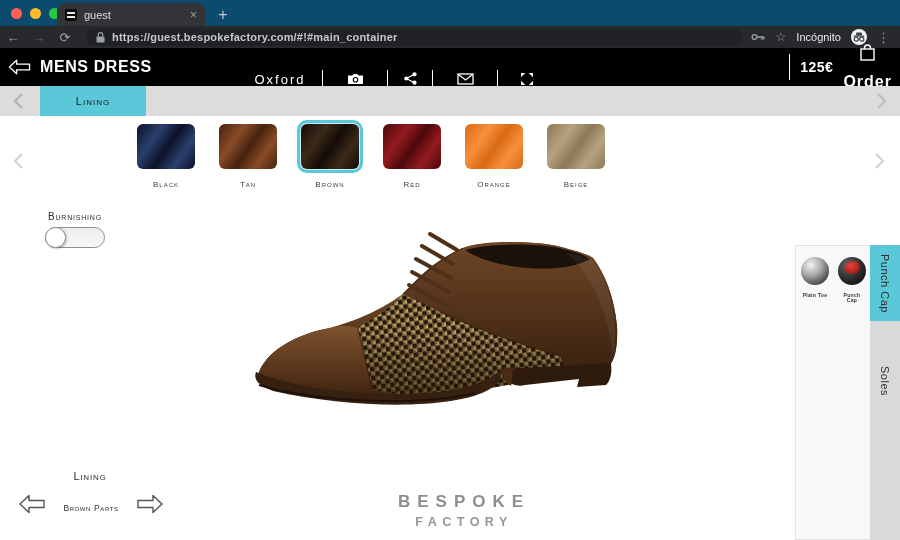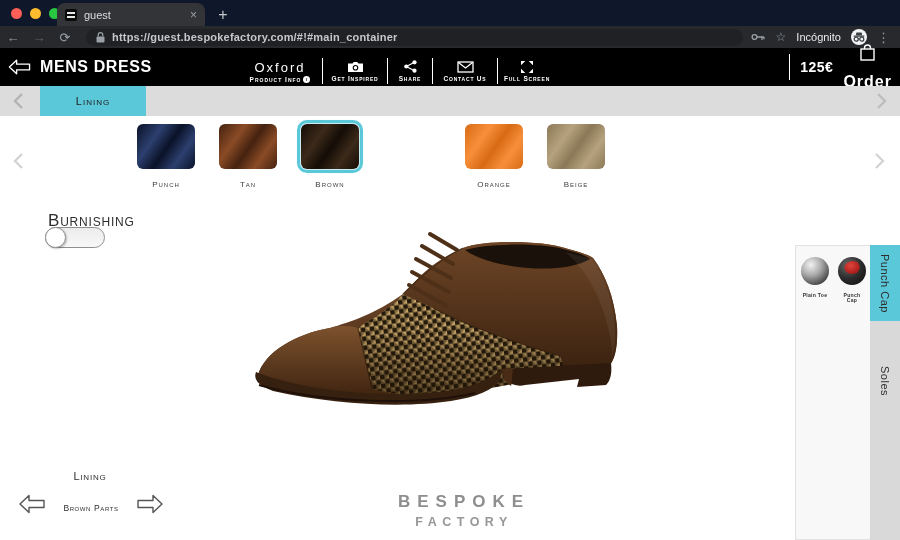--- a/index.html
+++ b/index.html
@@ -1,20 +1,20 @@
 <!DOCTYPE html>
 <html><head>
 <meta charset="utf-8">
 <style>
   * { margin:0; padding:0; box-sizing:border-box; }
   html,body { width:900px; height:540px; overflow:hidden; }
   body { font-family:"Liberation Sans", sans-serif; background:#fff; position:relative; }
 
   
-  .tabbar { position:absolute; left:0; top:0; width:900px; height:26px; background:#0f172a; }
+  .tabbar { position:absolute; left:0; top:0; width:900px; height:26px; background:#0c4a6e; }
   .lights { position:absolute; left:11px; top:8px; display:flex; gap:8px; }
   .light { width:11px; height:11px; border-radius:50%; }
   .light.r { background:#ff5f57; } .light.y { background:#febc2e; } .light.g { background:#28c840; }
   .btab { position:absolute; left:57px; top:3px; width:148px; height:23px; background:#323438;
           border-radius:8px 8px 0 0; display:flex; align-items:center; padding:0 8px; gap:7px; }
   .favicon { width:12px; height:12px; background:#0a0a0a; border-radius:2px; position:relative; flex:0 0 auto;}
   .favicon:before { content:""; position:absolute; left:2px; right:2px; top:3px; height:2px; background:#e8e8e8; box-shadow:0 4px 0 #e8e8e8; }
   .btab-title { color:#dadce0; font-size:11px; flex:1; }
   .tab-close { color:#9aa0a6; font-size:12px; line-height:1; }
   .newtab { position:absolute; left:212px; top:4px; color:#c3c7cb; font-size:16px; width:22px; height:22px; text-align:center; line-height:22px; }
@@ -27,21 +27,21 @@
   .inc-label { color:#e8eaed; font-size:11px; }
   .inc-badge { width:16px; height:16px; border-radius:50%; background:#f1f3f4; position:relative; }
   .inc-badge svg { position:absolute; left:2px; top:3px; }
   .star { color:#9aa0a6; font-size:12px; }
   .kebab { color:#9aa0a6; font-size:13px; letter-spacing:0; }
 
   
   .appbar { position:absolute; left:0; top:48px; width:900px; height:38px; background:#000; color:#fff; }
   .appbar .left { position:absolute; left:8px; top:0; height:38px; display:flex; align-items:center; gap:9px; }
   .cat-title { font-size:16px; font-weight:bold; letter-spacing:.6px; }
-  .appbar .center { position:absolute; left:238px; top:4px; height:38px; display:flex; align-items:stretch; }
+  .appbar .center { position:absolute; left:238px; top:16px; height:38px; display:flex; align-items:stretch; }
   .hdr-div { width:1px; background:#fff; margin:6px 0; }
   .prod { width:84px; display:flex; flex-direction:column; align-items:center; justify-content:center; gap:1px; }
   .prod-name { font-size:13px; letter-spacing:2px; }
   .prod-info { font-size:6.5px; font-variant:small-caps; letter-spacing:1px; display:flex; align-items:center; gap:2px; font-weight:bold; }
   .info-i { width:7px; height:7px; border-radius:50%; background:#fff; color:#000; font-size:5px; line-height:7px; text-align:center; font-style:italic; font-weight:bold; }
   .act { display:flex; flex-direction:column; align-items:center; justify-content:center; gap:2px; }
   .act .lbl { font-size:6.5px; font-variant:small-caps; letter-spacing:.8px; font-weight:bold; }
   .act.gi { width:64px; } .act.sh { width:44px; } .act.cu { width:64px; } .act.fs { width:58px; }
   .appbar .right { position:absolute; right:8px; top:0; height:38px; display:flex; align-items:center; gap:10px; }
   .price { font-size:14px; font-weight:bold; letter-spacing:.5px; }
@@ -57,21 +57,21 @@
   
   .swatch-row { position:absolute; left:0; top:120px; width:900px; height:78px; }
   .sw-chev { position:absolute; top:32px; }
   .swatch { position:absolute; top:4px; width:58px; text-align:center; }
   .chip { width:58px; height:45px; border-radius:6px;
           background:linear-gradient(125deg, var(--c2) 0%, var(--c1) 30%, var(--c2) 52%, var(--c1) 74%, var(--c2) 100%); }
   .swatch.selected .chip { outline:3px solid #5ac8d8; outline-offset:1px; box-shadow:0 0 5px rgba(90,200,216,.8); }
   .sw-label { margin-top:11px; font-size:8px; font-variant:small-caps; letter-spacing:1px; color:#3c3c3c; }
 
   
-  .burnish-label { position:absolute; left:48px; top:211px; font-variant:small-caps; font-size:17px; letter-spacing:.8px; color:#2e2e2e; }
+  .burnish-label { position:absolute; left:48px; top:211px; font-variant:small-caps; font-size:10px; letter-spacing:.8px; color:#2e2e2e; }
   .toggle { position:absolute; left:45px; top:227px; width:60px; height:21px; border:1.5px solid #8f8f8f; border-radius:11px;
             background:linear-gradient(#ececec,#f8f8f8); }
   .knob { position:absolute; left:-1px; top:-1.5px; width:21px; height:21px; border-radius:50%; background:#fff;
           border:1.5px solid #8f8f8f; box-shadow:1px 1px 2px rgba(0,0,0,.25); }
 
   
   .stage { position:absolute; left:225px; top:222px; width:430px; height:225px; }
 
   
   .side-panel { position:absolute; left:795px; top:245px; width:75px; height:295px; background:#f8f8f8;
@@ -217,29 +217,33 @@
     <path d="M2 2 L9 9 L2 16" fill="none" stroke="#bdbdbd" stroke-width="2.4"></path>
   </svg>
 </div>
 
 <div class="swatch-row">
   <svg class="sw-chev" style="left:12px" width="12" height="18" viewBox="0 0 12 18">
     <path d="M10 2 L3 9 L10 16" fill="none" stroke="#d2d2d2" stroke-width="2.2"></path>
   </svg>
   <div class="swatch" style="left: 137px; --c1: #2c3f6e; --c2: #0a1228;">
     <div class="chip"></div>
-    <div class="sw-label">Punch</div>
+    <div class="sw-label">Black</div>
   </div>
   <div class="swatch" style="left: 219px; --c1: #8a4b26; --c2: #45220f;">
     <div class="chip"></div>
     <div class="sw-label">Tan</div>
   </div>
   <div class="swatch selected" style="left: 301px; --c1: #3c2a1a; --c2: #140c06;">
     <div class="chip"></div>
     <div class="sw-label">Brown</div>
+  </div>
+  <div class="swatch" style="left: 383px; --c1: #931b20; --c2: #4e080b;">
+    <div class="chip"></div>
+    <div class="sw-label">Red</div>
   </div>
   <div class="swatch" style="left: 465px; --c1: #f78f3a; --c2: #d96a14;">
     <div class="chip"></div>
     <div class="sw-label">Orange</div>
   </div>
   <div class="swatch" style="left: 547px; --c1: #b6a27e; --c2: #8b7856;">
     <div class="chip"></div>
     <div class="sw-label">Beige</div>
   </div>
   <svg class="sw-chev" style="left:874px" width="12" height="18" viewBox="0 0 12 18">

